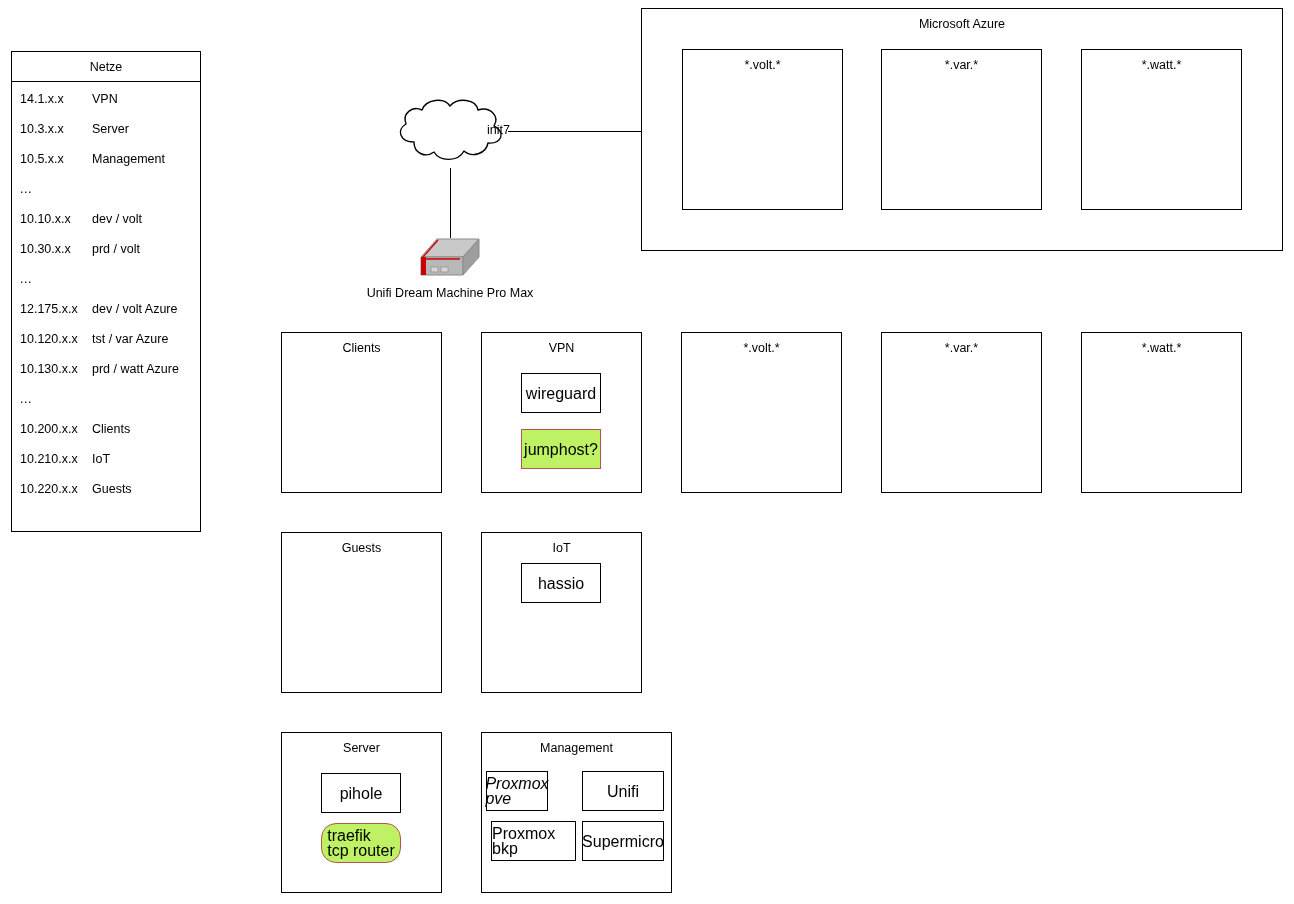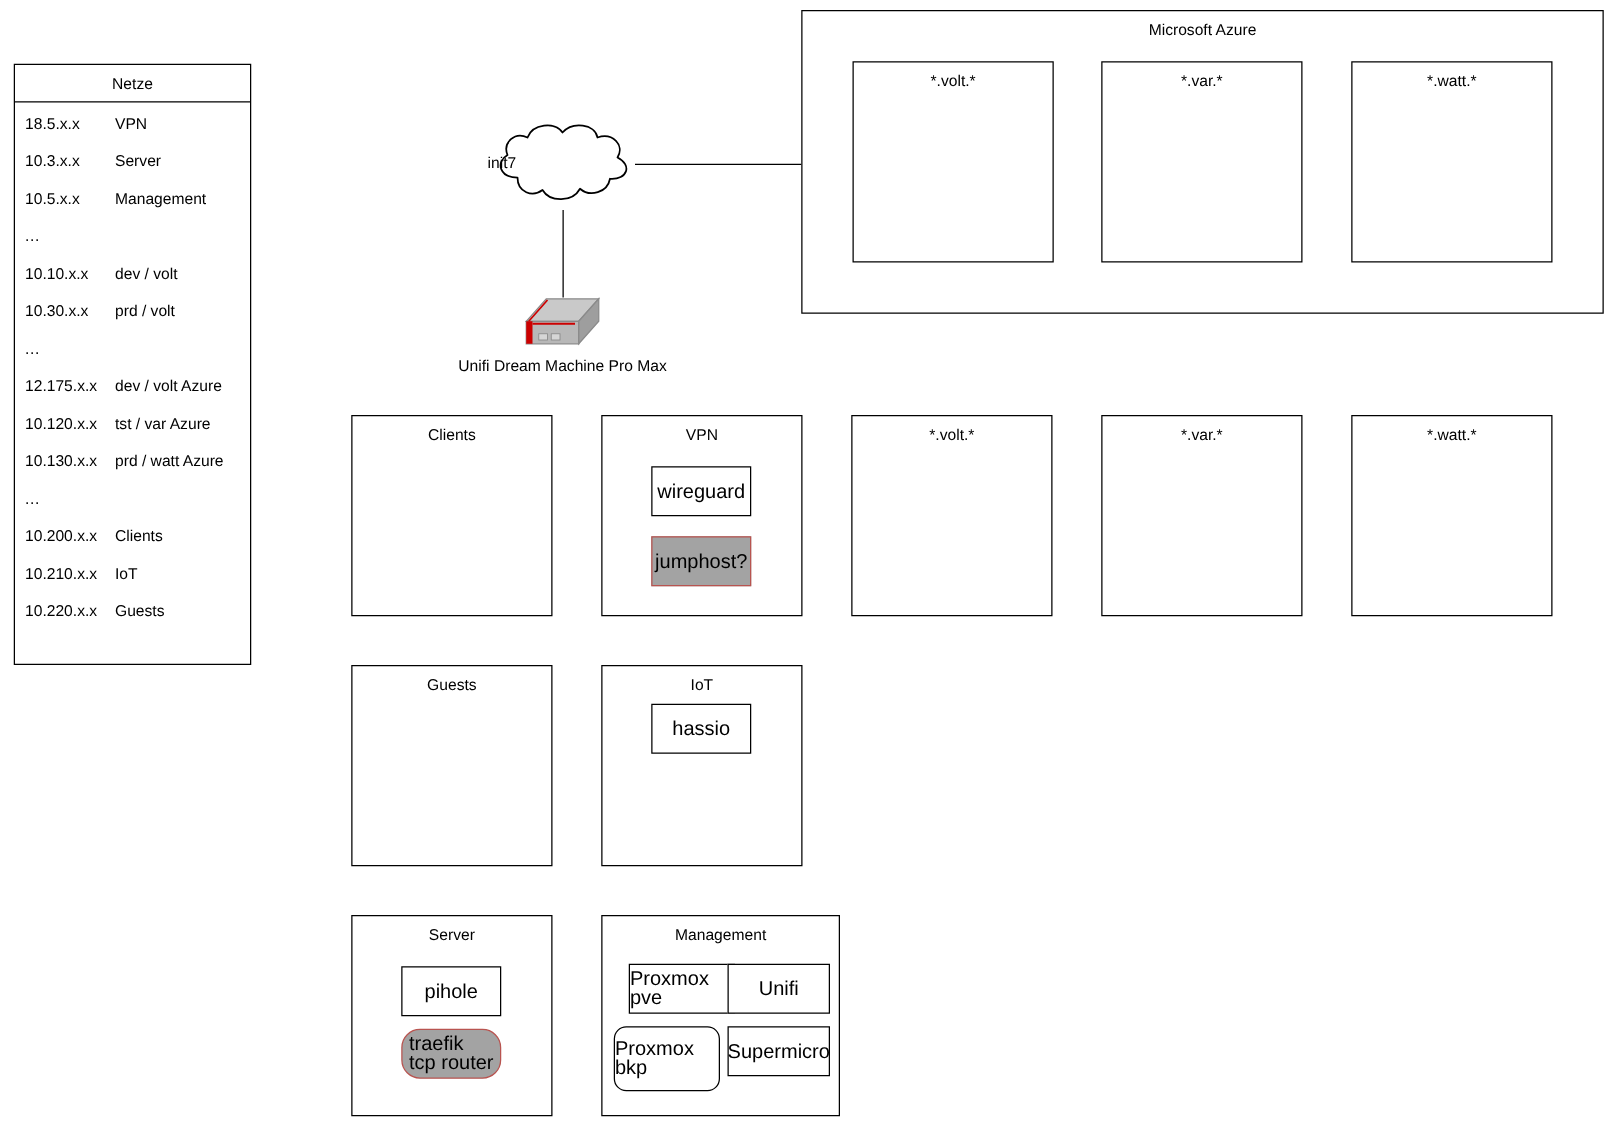--- a/index.html
+++ b/index.html
@@ -89,37 +89,37 @@
     box-sizing: border-box;
     display: flex;
     align-items: center;
     justify-content: center;
     text-align: left;
     font-size: 16px;
     line-height: 15px;
     white-space: pre-line;
   }
   .node.highlight {
-    background: #a3a3a3;
+    background: #bef264;
     border: 1px solid #b85450;
   }
 
   
   #cloud-wrap {
     position: absolute;
     left: 390px;
     top: 96px;
     width: 120px;
     height: 72px;
   }
   #cloud-label {
     position: absolute;
     left: 0; right: 0;
     top: 27px;
-    text-align: left;
+    text-align: right;
     font-size: 12.5px;
     line-height: 15px;
   }
 
   
   #router-wrap {
     position: absolute;
     left: 419px;
     top: 237px;
     width: 62px;
@@ -145,21 +145,21 @@
 </style>
 </head>
 <body>
 
 <div class="canvas">
 
   <div id="netze-table">
     <div id="netze-header">Netze</div>
     <div id="netze-rows">
       <div class="netze-row">
-        <span class="netze-cidr">18.5.x.x</span>
+        <span class="netze-cidr">14.1.x.x</span>
         <span class="netze-name">VPN</span>
       </div>
       <div class="netze-row">
         <span class="netze-cidr">10.3.x.x</span>
         <span class="netze-name">Server</span>
       </div>
       <div class="netze-row">
         <span class="netze-cidr">10.5.x.x</span>
         <span class="netze-name">Management</span>
       </div>
@@ -293,19 +293,19 @@
 
   <div class="dbox" style="left:281px; top:732px; width:161px; height:161px;">
     <div class="dbox-title">Server</div>
     <div class="node" style="left:39px; top:40px; width:80px; height:40px;">pihole</div>
     <div class="node highlight" style="left:39px; top:90px; width:80px; height:40px;border-radius:15px;">traefik
 tcp router</div>
   </div>
 
   <div class="dbox" style="left:481px; top:732px; width:191px; height:161px;">
     <div class="dbox-title">Management</div>
-    <div class="node" style="left:21px; top:38px; width:85px; height:40px;">Proxmox pve</div>
+    <div class="node" style="left:4px; top:38px; width:62px; height:40px;font-style:italic;">Proxmox pve</div>
     <div class="node" style="left:100px; top:38px; width:82px; height:40px;">Unifi</div>
-    <div class="node" style="left:9px; top:88px; width:85px; height:52px;border-radius:10px;">Proxmox bkp</div>
+    <div class="node" style="left:9px; top:88px; width:85px; height:40px;">Proxmox bkp</div>
     <div class="node" style="left:100px; top:88px; width:82px; height:40px;">Supermicro</div>
   </div>
 
 </div>
 
 </body></html>

